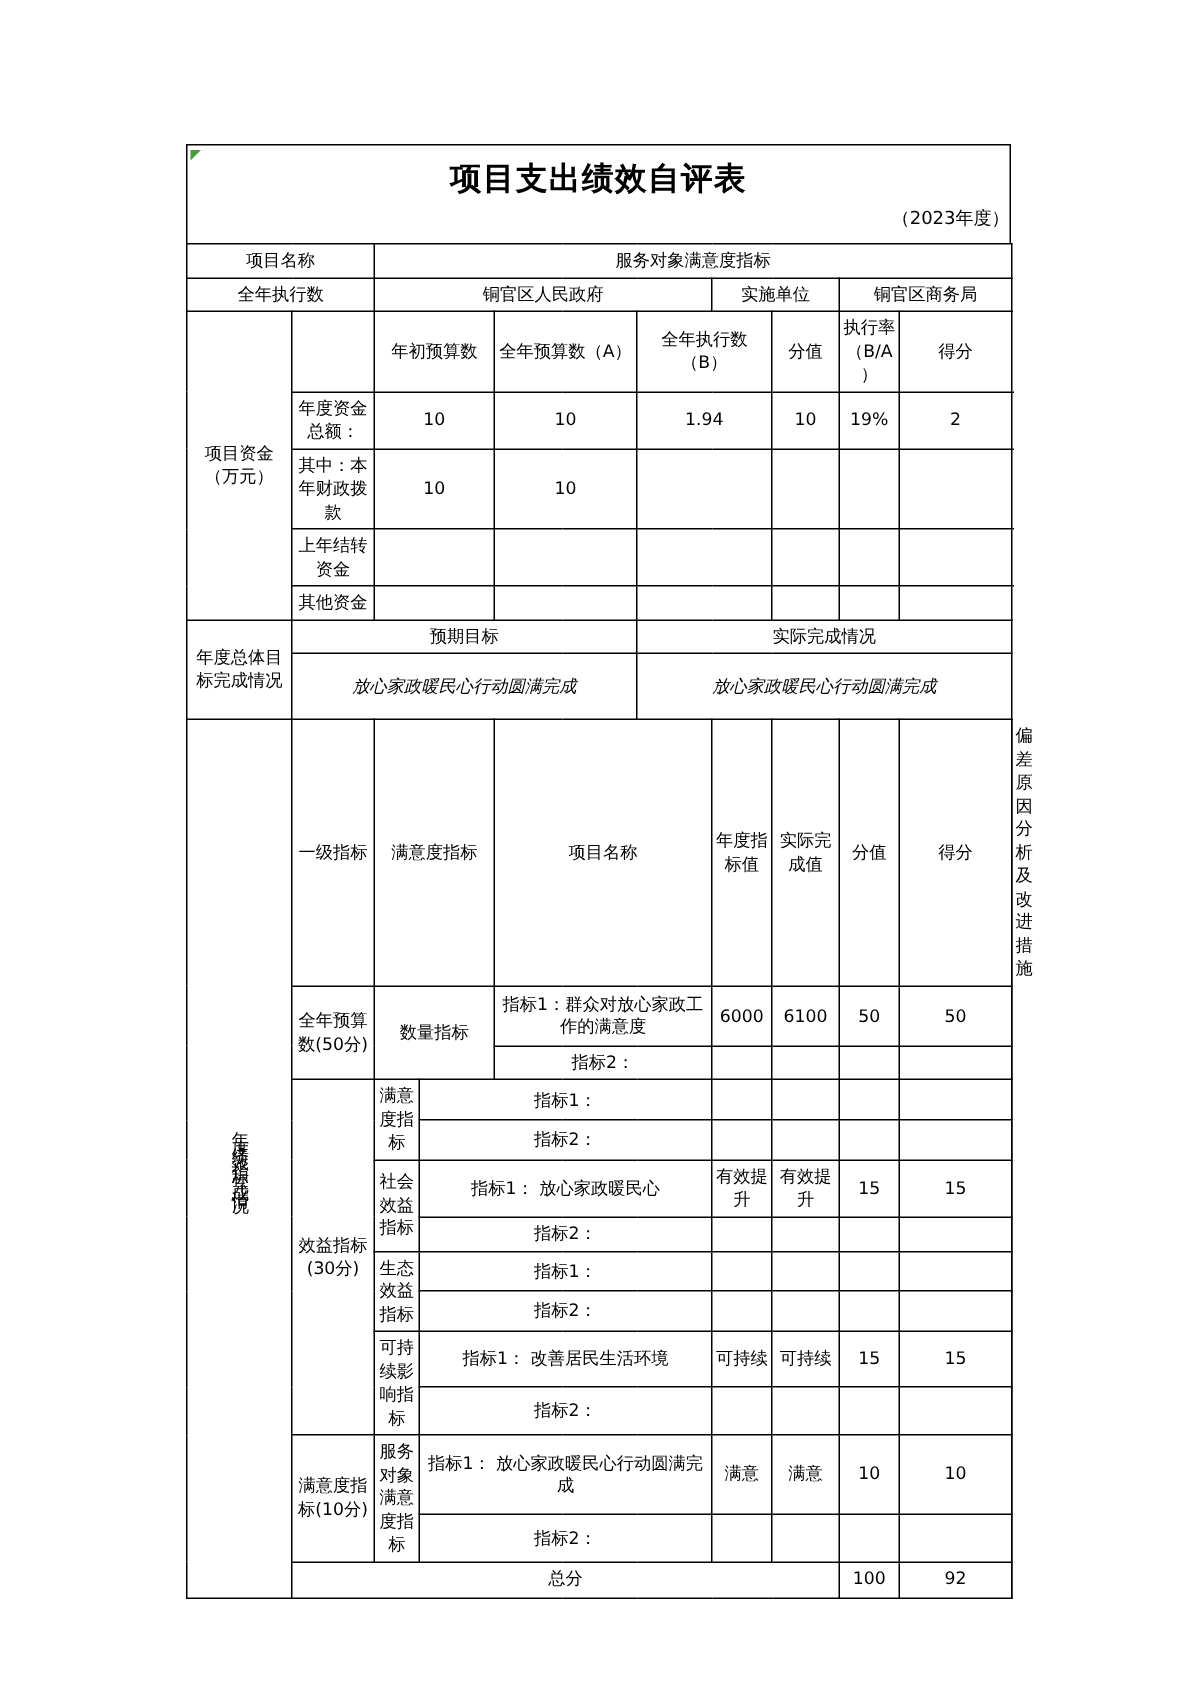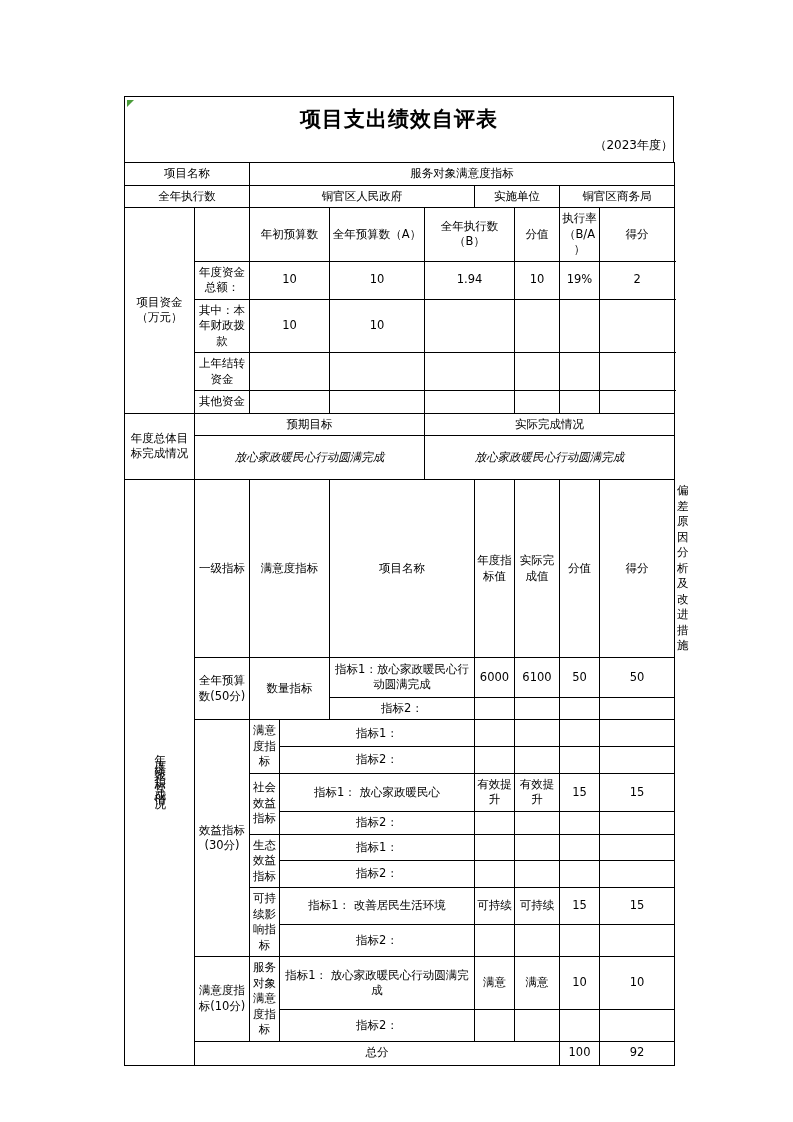--- a/index.html
+++ b/index.html
@@ -192,21 +192,21 @@
         <td>年度指标值</td>
         <td>实际完成值</td>
         <td>分值</td>
         <td>得分</td>
         <td>偏差原因分析及改进措施</td>
       </tr>
 
       <tr style="height:40px;">
         <td rowspan="2">全年预算数(50分)</td>
         <td colspan="2" rowspan="2">数量指标</td>
-        <td colspan="3" class="left">指标1：放心家政暖民心行动圆满完成</td>
+        <td colspan="3" class="left">指标1：群众对放心家政工作的满意度</td>
         <td>6000</td>
         <td>6100</td>
         <td>50</td>
         <td>50</td>
         <td rowspan="2"></td>
       </tr>
       <tr style="height:22px;">
         <td colspan="3">指标2：</td>
         <td></td>
         <td></td>

